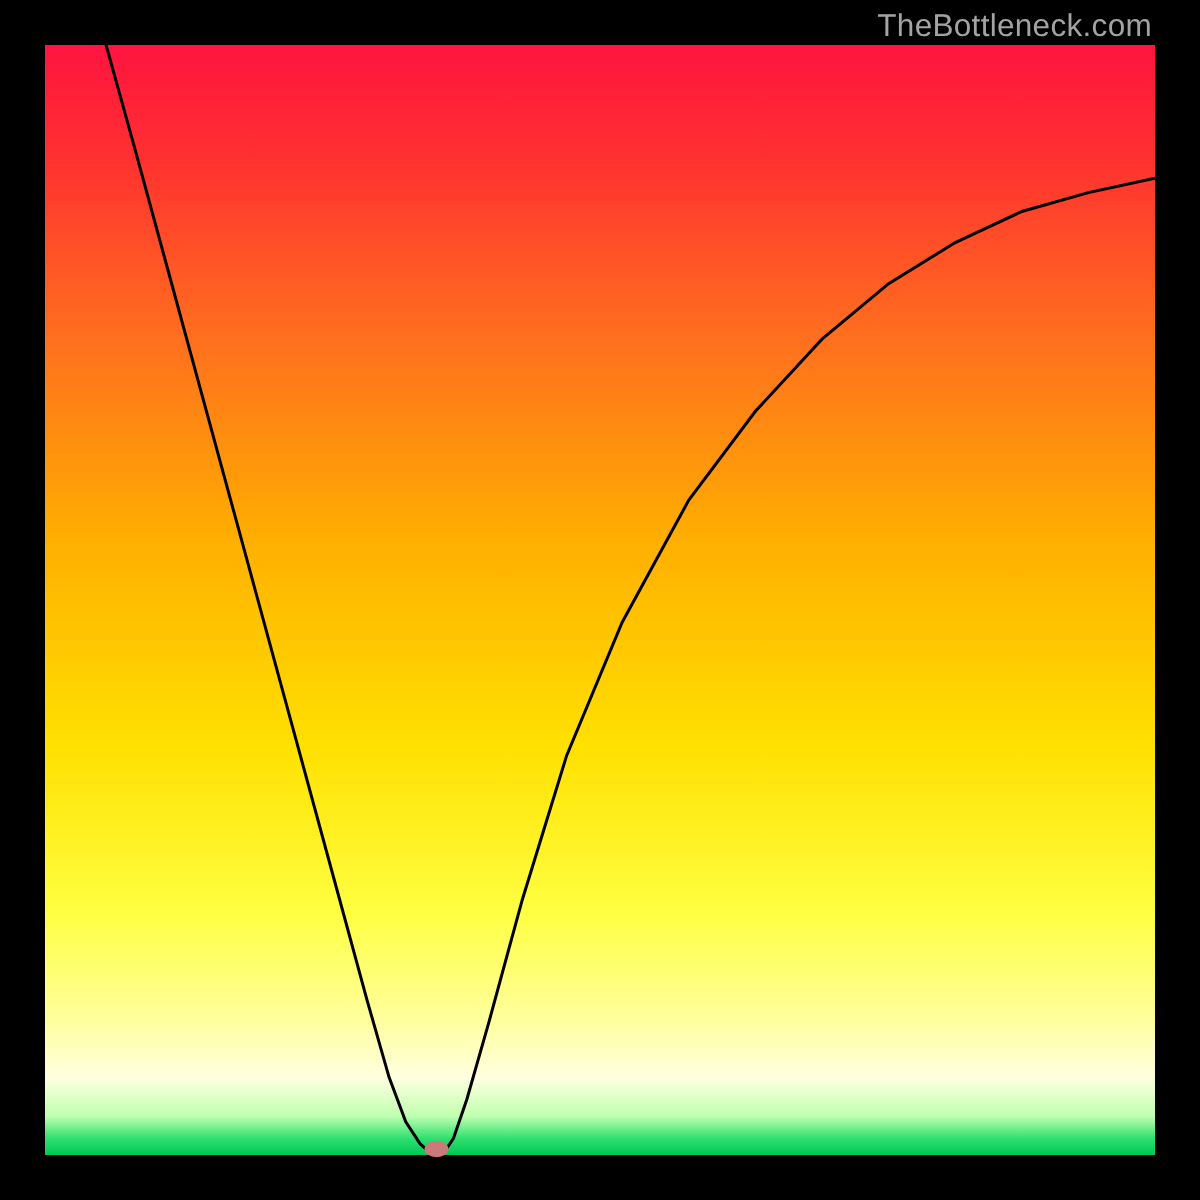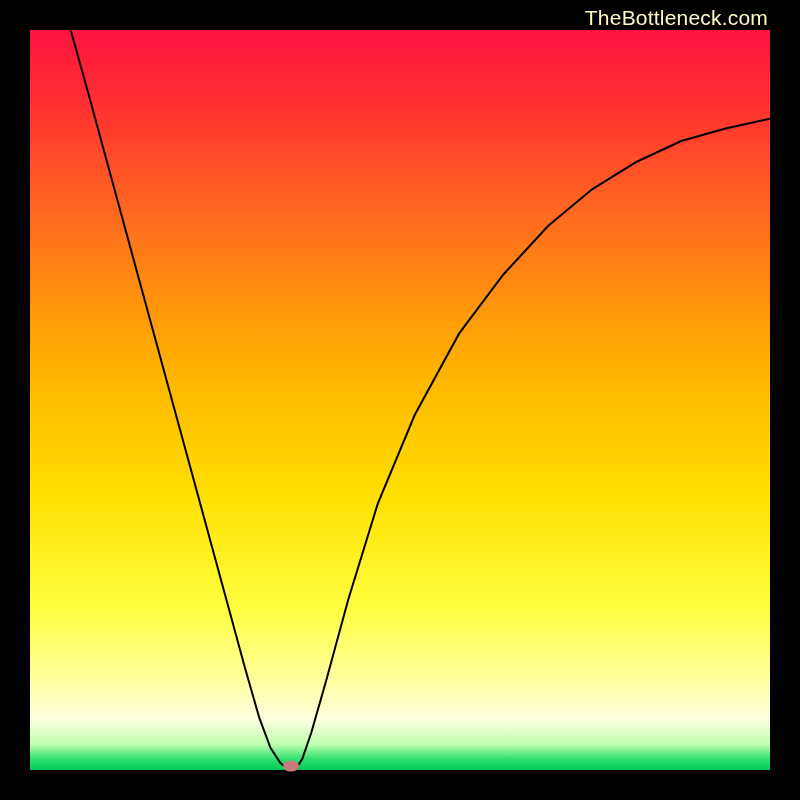--- a/index.html
+++ b/index.html
@@ -23,21 +23,21 @@
     position: absolute;
     left: 0;
     top: 0;
     width: 740px;
     height: 740px;
   }
   .watermark {
     position: absolute;
     top: 6px;
     right: 32px;
-    color: #fef9c3;
+    color: #a3a3a3;
     font-size: 21px;
     font-weight: 500;
     letter-spacing: 0.2px;
     user-select: none;
     text-align: center;
   }
   .marker {
     position: absolute;
     width: 16px;
     height: 11px;

